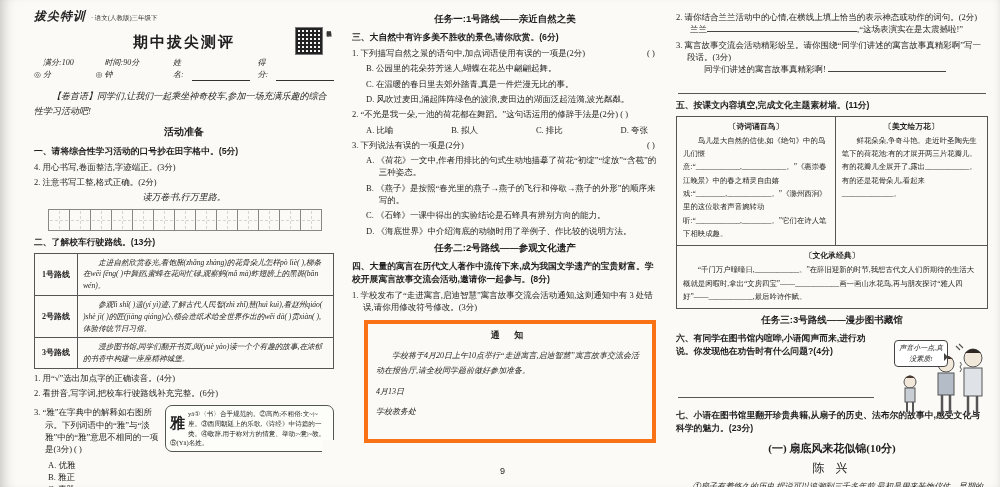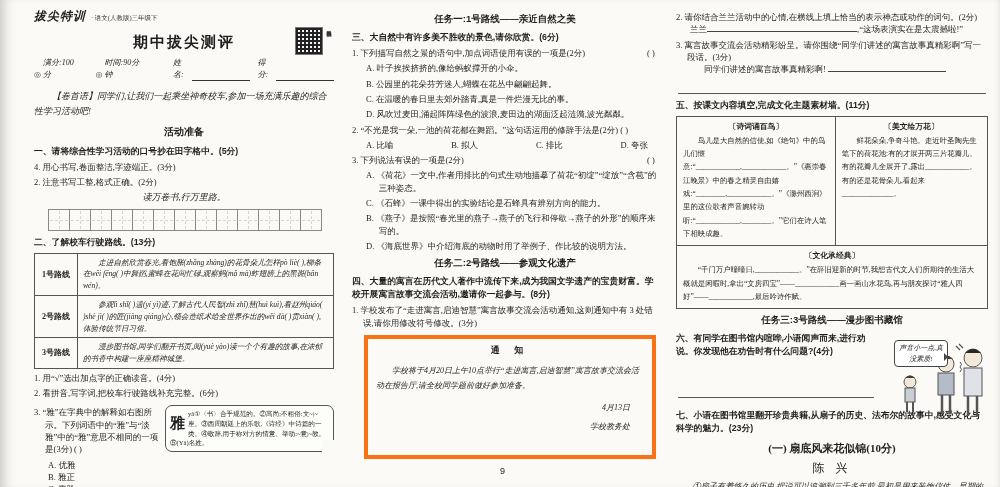--- a/index.html
+++ b/index.html
@@ -68,21 +68,21 @@
   .opts2{display:grid;grid-template-columns:1fr;width:150px;margin-left:14px;margin-top:3px;row-gap:0;}
   .opts4{display:flex;justify-content:space-between;padding:0 10px 0 14px;margin-top:3px;}
   .opt{padding-left:1.5em;text-indent:-1.5em;margin-top:3px;margin-left:14px;}
 
   .taskhead{text-align:center;font-size:9.5px;margin-top:4px;}
   .bracket{float:right;}
 
   .notice{border:4px solid #f97316;margin:6px 2px 0 12px;padding:5px 8px 22px 8px;font-size:8px;}
   .notice .ntitle{text-align:center;letter-spacing:6px;font-weight:bold;font-size:9px;}
   .notice .nbody{text-indent:2em;margin-top:6px;line-height:1.9;}
-  .notice .nright{text-align:right;margin-top:8px;padding-right:14px;}
+  .notice .nright{margin-top:8px;padding-right:14px;}
   .pagenum{position:absolute;left:500px;top:466px;font-size:9px;font-family:"Liberation Sans",sans-serif;}
 
   .ansline{border-bottom:1px solid #555;height:13px;margin:0 2px;}
   .inlineblank{display:inline-block;border-bottom:1px solid #444;height:8px;}
 
   .wallbox{border:1px solid #555;margin-top:4px;font-size:7.4px;}
   .walltop{display:grid;grid-template-columns:1.05fr 1fr;}
   .wallcell{padding:3px 6px 5px 6px;line-height:1.8;}
   .wallcell.first{border-right:1px solid #555;}
   .wallbottom{border-top:1px solid #555;padding:3px 6px 5px 6px;line-height:1.8;}
@@ -197,40 +197,39 @@
   </div>
 
   <div class="col col2">
     <div class="taskhead bold sans">任务一:1号路线——亲近自然之美</div>
     <div class="h bold sans">三、大自然中有许多美不胜收的景色,请你欣赏。(6分)</div>
 
     <div class="item">
       <span class="bracket">(    )</span>
       <span>1. 下列描写自然之景的语句中,加点词语使用有误的一项是(2分)</span>
     </div>
-    <div class="opt">A. 叶子挨挨挤挤的,像给蚂蚁撑开的小伞。</div>
     <div class="opt">B. 公园里的花朵芬芳迷人,蝴蝶在花丛中翩翩起舞。</div>
     <div class="opt">C. 在温暖的春日里去郊外踏青,真是一件烂漫无比的事。</div>
     <div class="opt">D. 风吹过麦田,涌起阵阵绿色的波浪,麦田边的湖面泛起涟漪,波光粼粼。</div>
 
     <div class="item">2. “不光是我一朵,一池的荷花都在舞蹈。”这句话运用的修辞手法是(2分) (    )</div>
     <div class="opts4">
       <span>A. 比喻</span>
       <span>B. 拟人</span>
       <span>C. 排比</span>
       <span>D. 夸张</span>
     </div>
 
     <div class="item">
       <span class="bracket">(    )</span>
       <span>3. 下列说法有误的一项是(2分)</span>
     </div>
     <div class="opt">A. 《荷花》一文中,作者用排比的句式生动地描摹了荷花“初绽”“绽放”“含苞”的三种姿态。</div>
+    <div class="opt">B. 《燕子》是按照“春光里的燕子→燕子的飞行和停歇→燕子的外形”的顺序来写的。</div>
     <div class="opt">C. 《石蜂》一课中得出的实验结论是石蜂具有辨别方向的能力。</div>
-    <div class="opt">B. 《燕子》是按照“春光里的燕子→燕子的飞行和停歇→燕子的外形”的顺序来写的。</div>
     <div class="opt">D. 《海底世界》中介绍海底的动物时用了举例子、作比较的说明方法。</div>
 
     <div class="taskhead bold sans">任务二:2号路线——参观文化遗产</div>
     <div class="h bold sans">四、大量的寓言在历代文人著作中流传下来,成为我国文学遗产的宝贵财富。学校开展寓言故事交流会活动,邀请你一起参与。(8分)</div>
     <div class="item">1. 学校发布了“走进寓言,启迪智慧”寓言故事交流会活动通知,这则通知中有 3 处错误,请你用修改符号修改。(3分)</div>
 
     <div class="notice">
       <div class="ntitle sans">通 知</div>
       <div class="nbody kai">学校将于4月20日上午10点举行“走进寓言,启迪智慧”寓言故事交流会活动在报告厅,请全校同学题前做好参加准备。</div>
       <div class="nright kai">4月13日</div>

